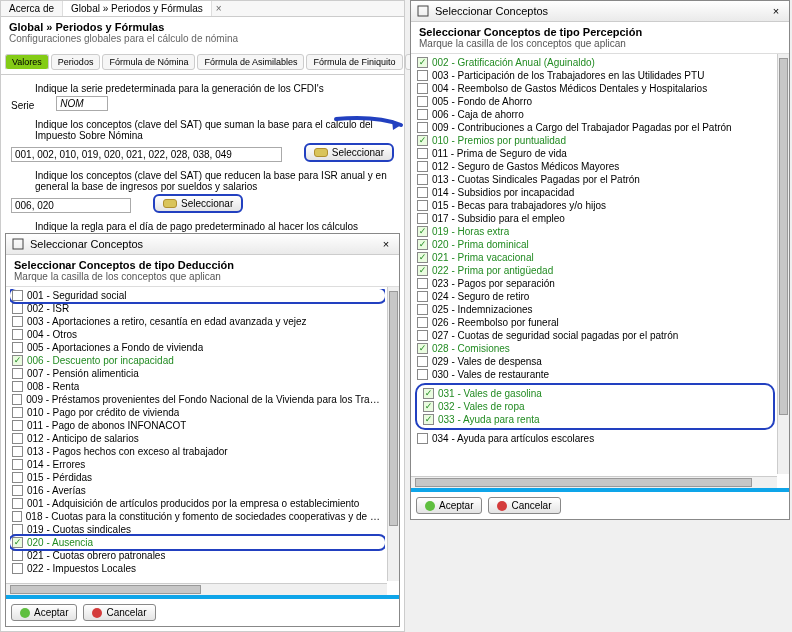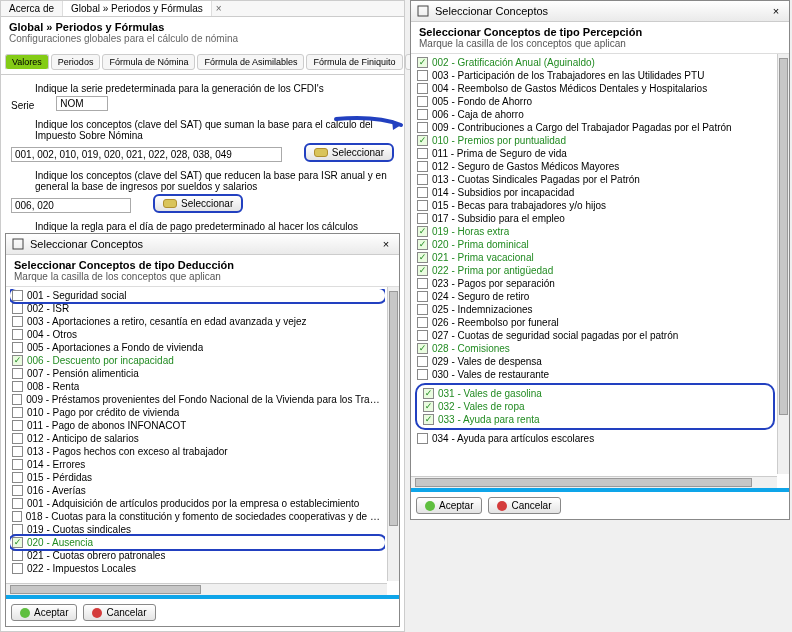--- a/index.html
+++ b/index.html
@@ -35,21 +35,21 @@
   .tab-strip .tab.active { background: #fff; }
   .tab-strip .close { padding: 2px 4px; color: #666; cursor:pointer; }
   .section-title { font-weight: bold; font-size: 11px; padding: 4px 8px 0 8px; }
   .section-sub { color: #666; padding: 0 8px 6px 8px; font-size: 10px; }
   .sub-tabs { display: flex; gap: 2px; padding: 4px 4px; border-bottom: 1px solid #ccc; flex-wrap: nowrap; }
   .sub-tabs .stab { padding: 2px 6px; background: #f6f6f6; border: 1px solid #ccc; border-radius: 3px; font-size: 9px; white-space: nowrap; cursor:pointer; }
   .sub-tabs .stab.active { background: #84cc16; border-bottom-color: #fff; }
   .form-body { padding: 6px 10px; }
   .lbl { padding: 2px 0; color: #000; margin-left: 24px; }
   .inline { display: flex; align-items: flex-end; gap: 22px; }
-  .serie-input { width: 52px; padding: 1px 3px; border: 1px solid #aaa; font-size: 10px; }
+  .serie-input { width: 52px; padding: 1px 3px; border: 1px solid #aaa; font-size: 10px; font-style: italic; }
   .wide-input { flex: 1; padding: 1px 3px; border: 1px solid #aaa; font-size: 10px; min-width: 0; }
   .btn {
     display: inline-flex; align-items: center; gap: 4px;
     padding: 2px 8px; border: 1px solid #888; border-radius: 3px;
     background: linear-gradient(#fff,#e4e4e4); font-size: 10px; cursor:pointer;
   }
   .btn-sel { border: 2px solid #2240c0; border-radius: 6px; padding-left: 8px; }
   .icon-circle-green { width: 10px; height: 10px; border-radius: 50%; background: #5fbf3f; display:inline-block; }
   .icon-circle-red { width: 10px; height: 10px; border-radius: 50%; background: #d43c3c; display:inline-block; }
   .icon-db { width: 14px; height: 9px; background: #d9c45a; border-radius: 3px 3px 3px 3px; border:1px solid #b09030; display:inline-block; }

